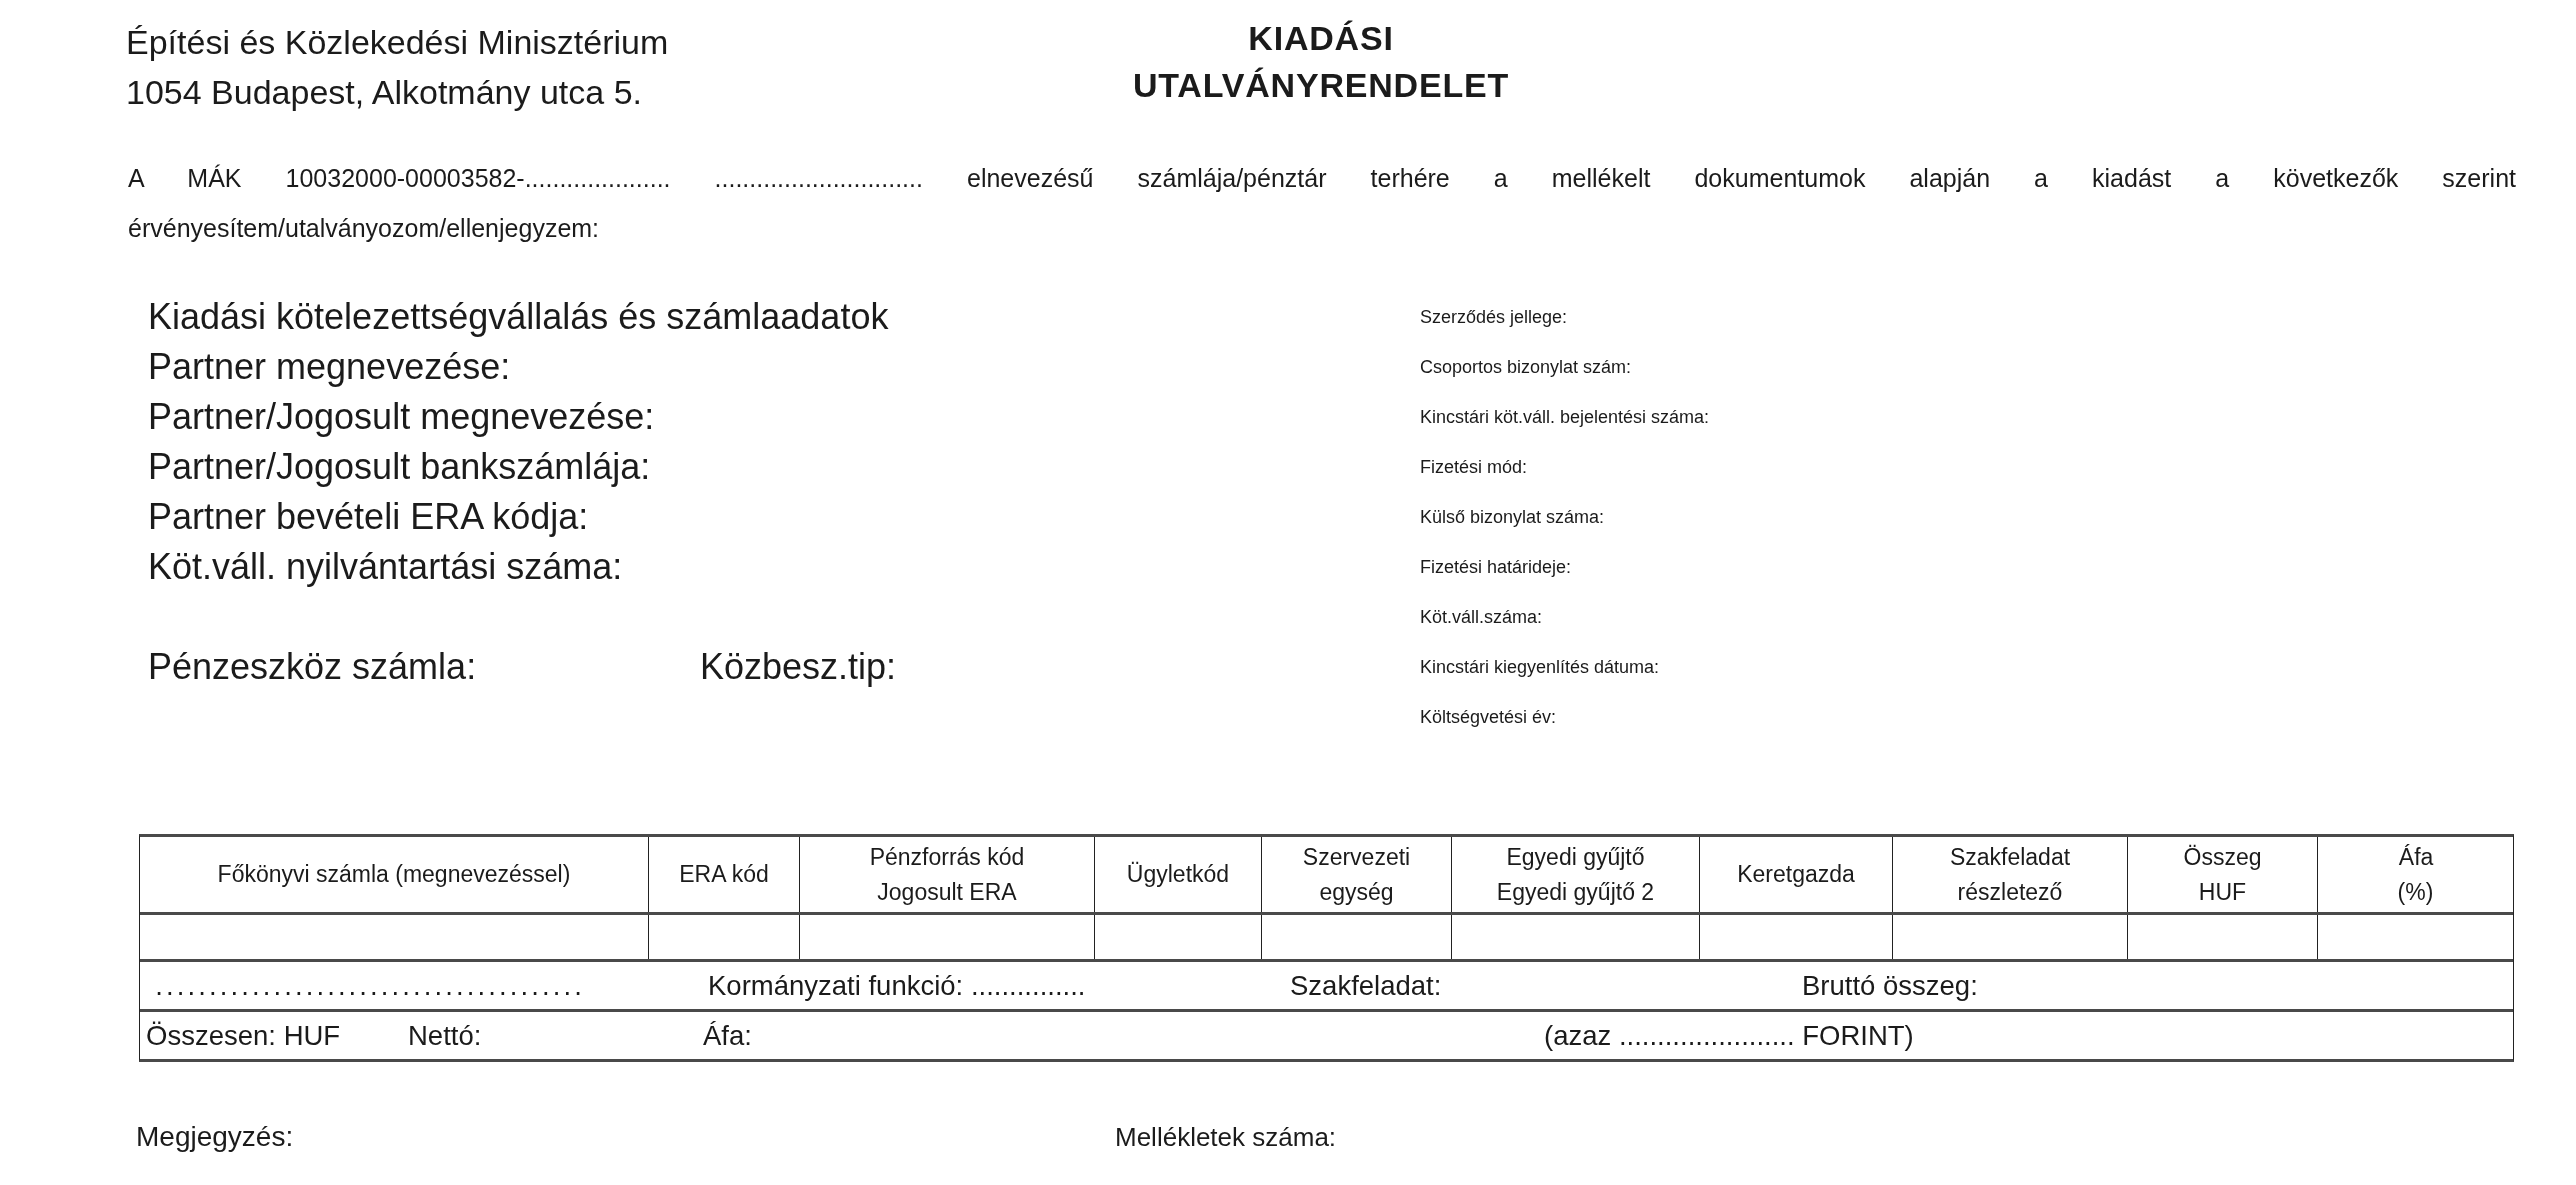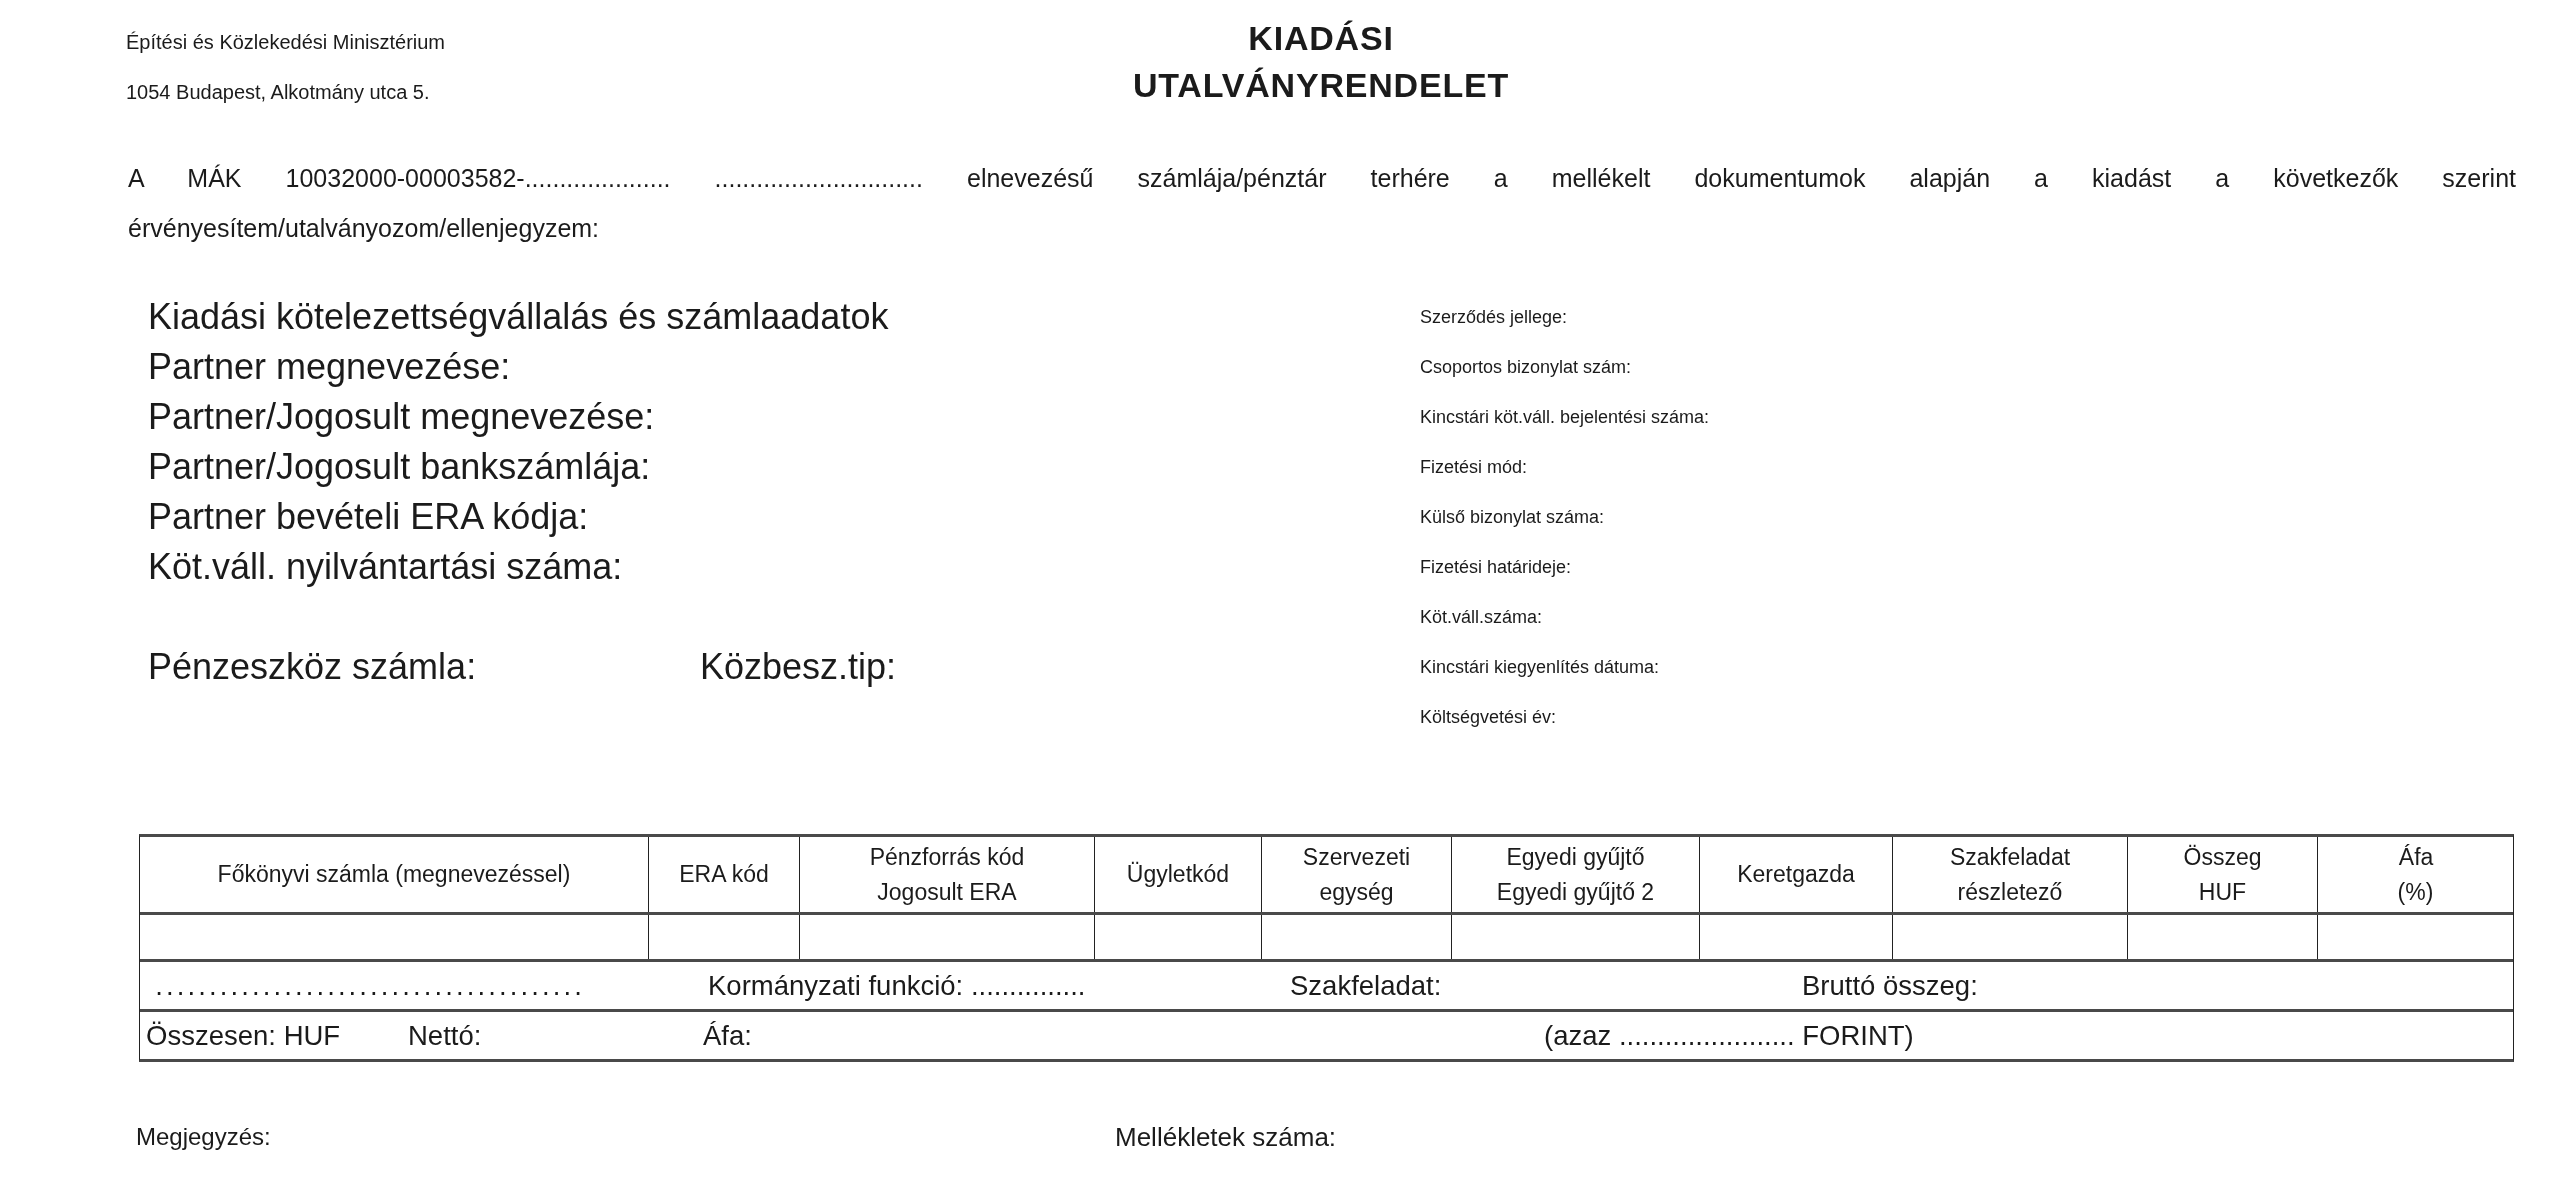--- a/index.html
+++ b/index.html
@@ -4,21 +4,21 @@
 <style>
   html,body{margin:0;padding:0;}
   body{
     width:2576px;height:1186px;background:#ffffff;
     font-family:"Liberation Sans", sans-serif;color:#1b1b1b;
     position:relative;overflow:hidden;
   }
   .page{position:absolute;left:0;top:0;width:2576px;height:1186px;background:#fff;}
 
   
-  .org{position:absolute;left:126px;top:17px;font-size:20px;line-height:50px;}
+  .org{position:absolute;left:126px;top:17px;font-size:34px;line-height:50px;}
   .title{position:absolute;left:126px;top:15.3px;width:2390px;text-align:center;
          font-weight:bold;font-size:34px;line-height:47px;letter-spacing:0.8px;}
 
   
   .intro{position:absolute;left:128px;top:153px;width:2388px;font-size:25px;line-height:50px;}
   .intro .l1{text-align:justify;text-align-last:justify;}
 
   
   .fields-left{position:absolute;left:148px;top:292px;font-size:36px;}
   .fields-right{position:absolute;left:1420px;top:292px;font-size:18px;}
@@ -44,21 +44,21 @@
   .pos-leader{left:15.3px;letter-spacing:3.1px;}
   .pos-korm{left:568px;}
   .pos-szakf{left:1150px;}
   .pos-brutto{left:1662px;}
   .pos-ossz{left:6.1px;}
   .pos-netto{left:268px;}
   .pos-afa{left:563px;}
   .pos-azaz{left:1404px;}
 
   
-  .footer-megj{position:absolute;left:136px;top:1118px;font-size:24px;line-height:38px;}
+  .footer-megj{position:absolute;left:136px;top:1118px;font-size:28px;line-height:38px;}
   .footer-mell{position:absolute;left:1115px;top:1118px;font-size:26px;line-height:38px;}
 </style>
 </head>
 <body>
 
 <div class="page">
 
   <div class="org">
     <div>Építési és Közlekedési Minisztérium</div>
     <div>1054 Budapest, Alkotmány utca 5.</div>

